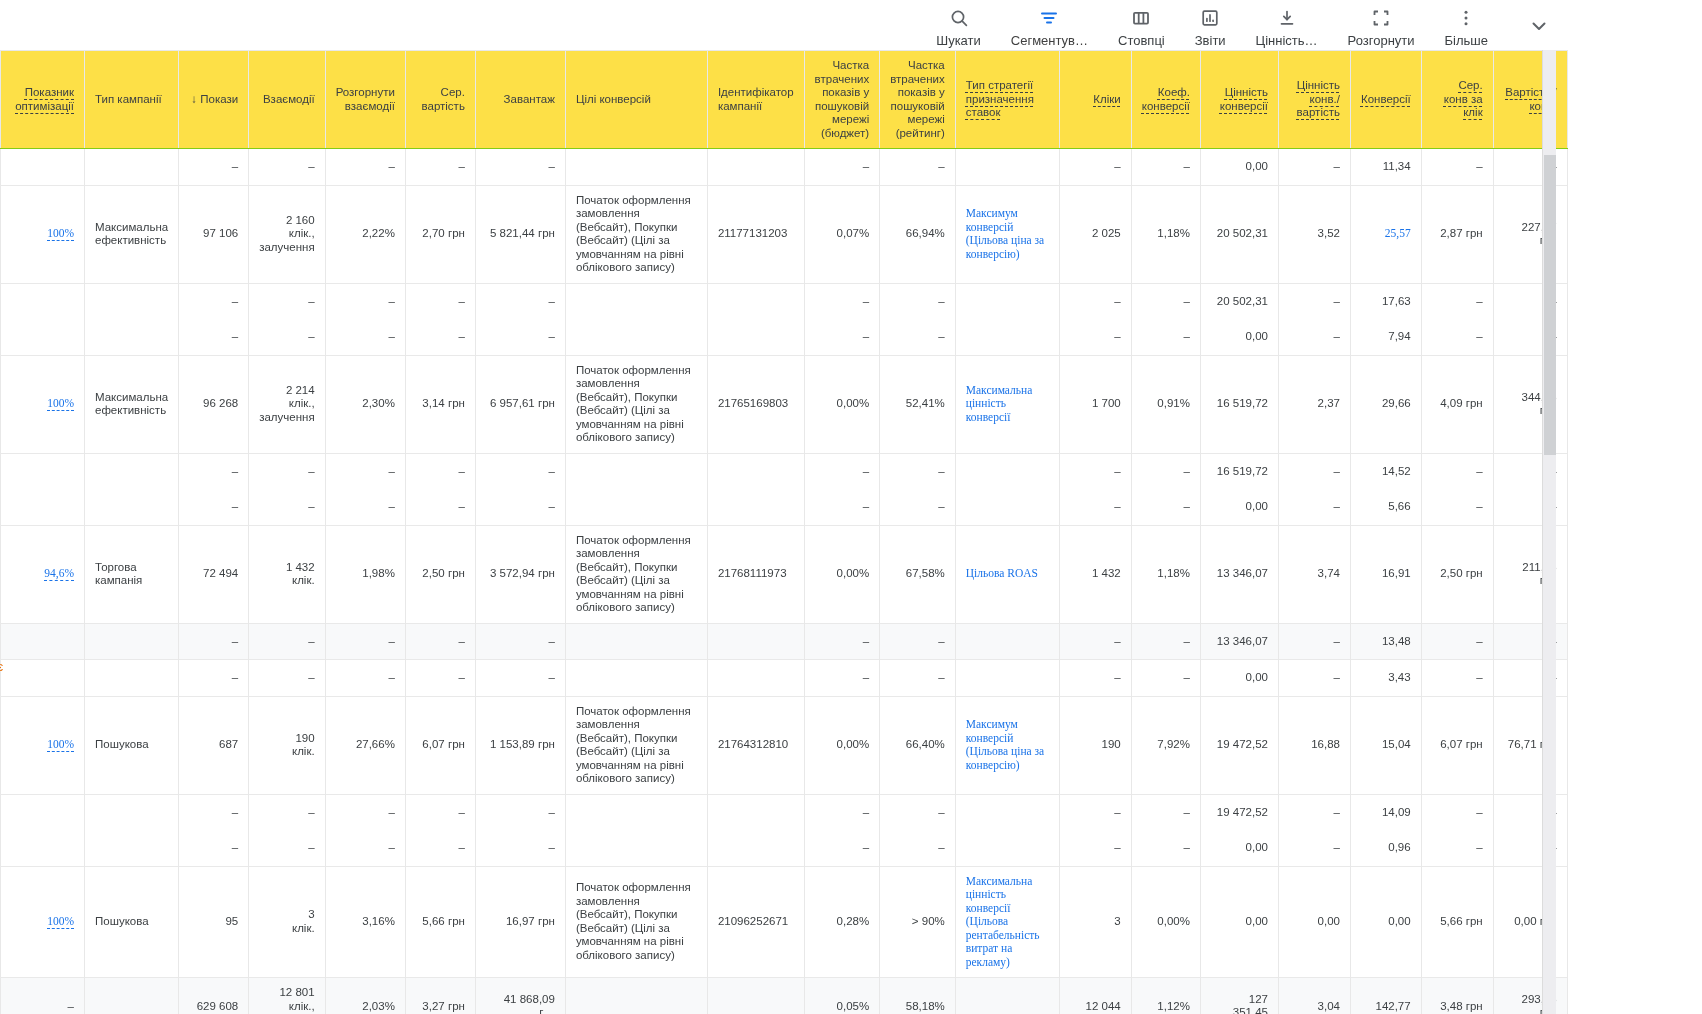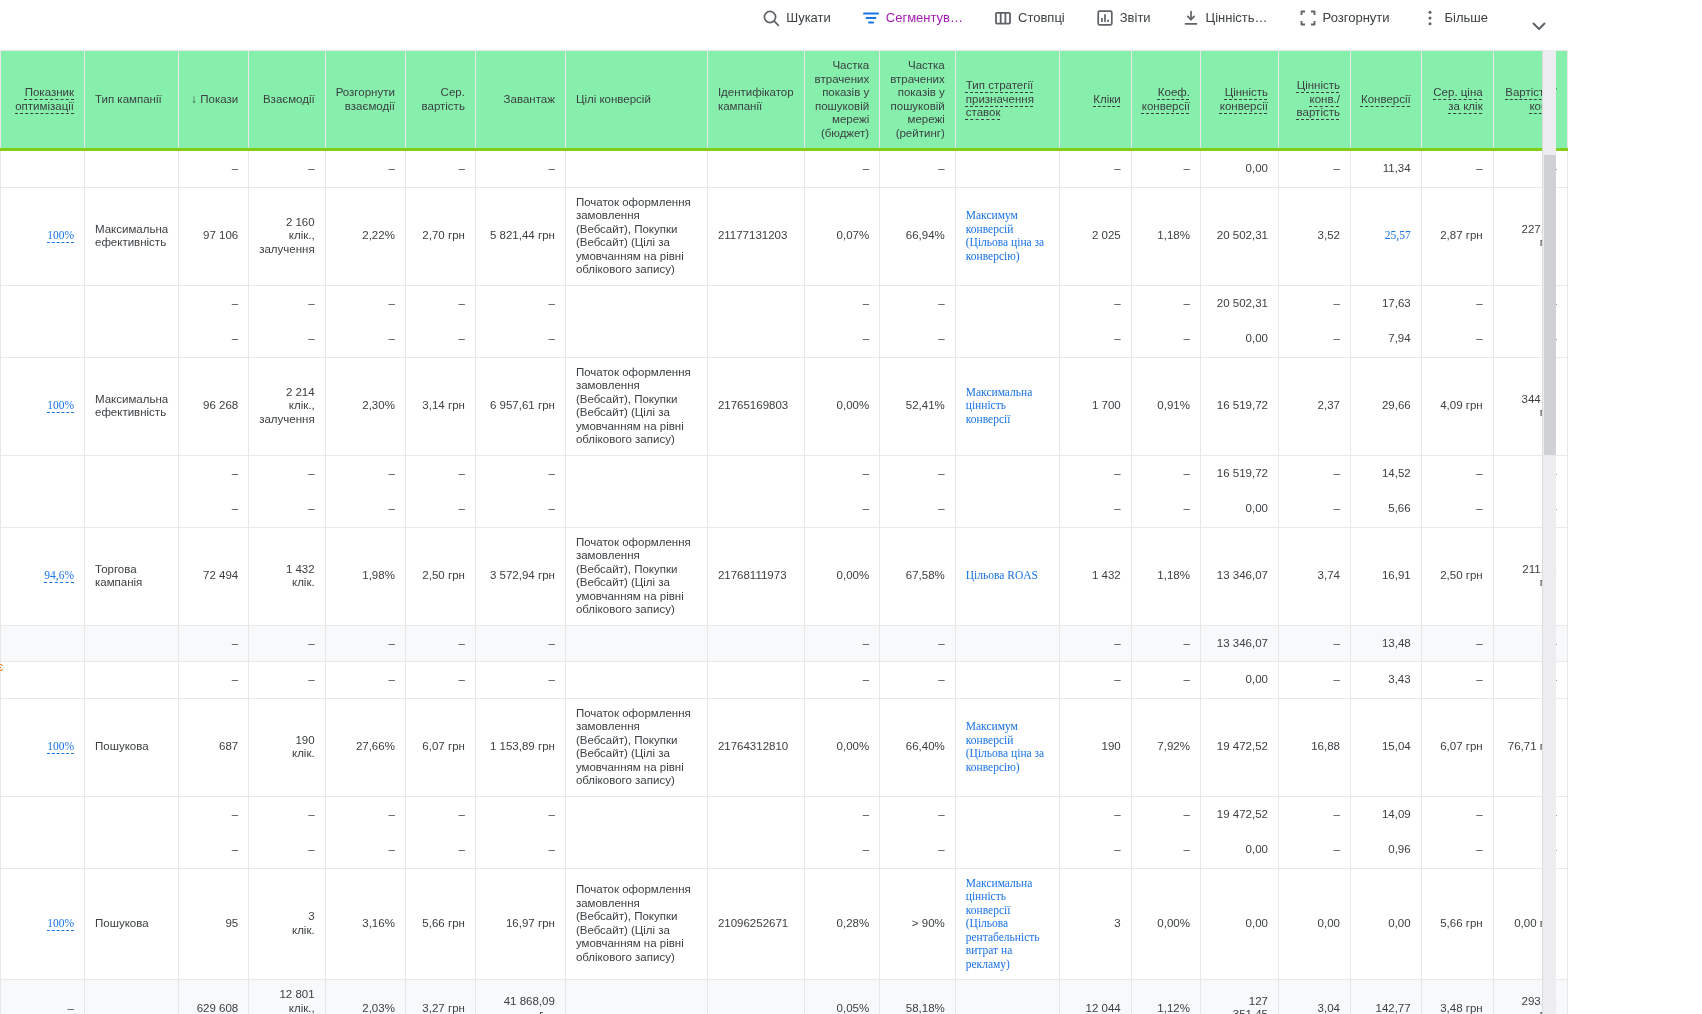--- a/index.html
+++ b/index.html
@@ -7,41 +7,41 @@
     width:1702px;height:1014px;overflow:hidden;position:relative;
     background:#fff;color:#3c4043;
     font-family:"Liberation Sans", sans-serif;
   }
   
   .toolbar{
     height:50px;box-sizing:border-box;
     display:flex;justify-content:flex-end;align-items:flex-start;
     padding:7px 150px 0 0;gap:30px;background:#fff;
   }
-  .tb-item{display:flex;align-items:center;gap:5px;cursor:pointer;text-align:center;}
+  .tb-item{display:flex;flex-direction:column;align-items:center;gap:5px;cursor:pointer;text-align:center;}
   .tb-icon{height:21px;display:flex;align-items:center;}
   .tb-icon svg{display:block;}
   .tb-label{font-size:13px;color:#3c4043;white-space:nowrap;}
-  .tb-item.active .tb-label{color:#a21caf;}
+  .tb-item.active .tb-label{color:#404040;}
   .tb-chevron{padding-top:6px;margin-left:8px;cursor:pointer;}
   
   .table-wrap{position:relative;}
   table{
     border-collapse:collapse;table-layout:fixed;background:#fff;
     border-top:1px solid #e8e8e8;border-left:1px solid #e8e8e8;
   }
   th,td{
     border-right:1px solid #e8e8e8;
     font-size:11.5px;line-height:13.5px;
     vertical-align:middle;box-sizing:border-box;
     overflow:hidden;word-wrap:break-word;
   }
   th{
     height:95px;padding:8px 10px;font-weight:400;color:#3c4043;
-    border-bottom:3px solid #84cc16;background:#86efac;
+    border-bottom:1px solid #84cc16;background:#fde047;
   }
   td{padding:8px 10px;}
   tr.sub td{padding:11px 10px;}
   tbody tr{border-top:1px solid #e9e9e9;}
   tbody tr.merge{border-top:none;}
   tbody tr.shaded td{background:#f8f9fa;}
   .left{text-align:left;}
   .right{text-align:right;}
   td.pre{white-space:pre-line;}
   .link{color:#1a73e8;cursor:pointer;font-family:Liberation Serif, serif;}
@@ -204,21 +204,21 @@
           <th class="left"><span class="h-label">Цілі конверсій</span></th>
           <th class="left"><span class="h-label">Ідентифікатор кампанії</span></th>
           <th class="right"><span class="h-label">Частка втрачених показів у пошуковій мережі (бюджет)</span></th>
           <th class="right"><span class="h-label">Частка втрачених показів у пошуковій мережі (рейтинг)</span></th>
           <th class="left"><span class="h-label dashed-u">Тип стратегії призначення ставок</span></th>
           <th class="right"><span class="h-label dashed-u">Кліки</span></th>
           <th class="right"><span class="h-label dashed-u">Коеф. конверсії</span></th>
           <th class="right"><span class="h-label dashed-u">Цінність конверсії</span></th>
           <th class="right"><span class="h-label dashed-u">Цінність конв./ вартість</span></th>
           <th class="right"><span class="h-label dashed-u">Конверсії</span></th>
-          <th class="right"><span class="h-label dashed-u">Сер. ціна за клік</span></th>
+          <th class="right"><span class="h-label dashed-u">Сер. конв за клік</span></th>
           <th class="right"><span class="h-label dashed-u">Вартість / конв.</span></th>
         </tr>
       </thead>
       <tbody>
         <tr class="sub">
           <td class="right"></td>
           <td class="left"></td>
           <td class="right">–</td>
           <td class="right">–</td>
           <td class="right">–</td>

